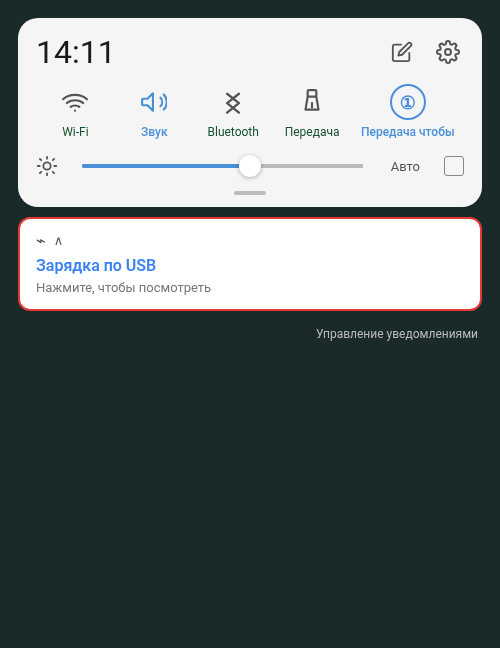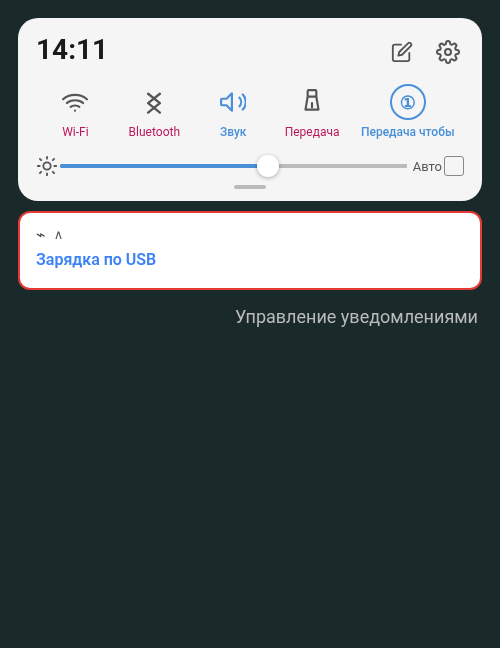--- a/index.html
+++ b/index.html
@@ -31,22 +31,22 @@
       align-items: flex-start;
       margin-bottom: 16px;
     }
 
     .qs-time {
       display: flex;
       flex-direction: column;
     }
 
     .qs-time-big {
-      font-size: 28px;
-      font-weight: 700;
+      font-size: 32px;
+      font-weight: 400;
       color: #1a1a1a;
       line-height: 1;
       text-align: right;
     }
 
     .qs-time-date {
       font-size: 14px;
       color: #444;
       margin-top: 2px;
     }
@@ -99,36 +99,36 @@
     }
 
     .qs-toggle-icon.active-circle {
       border: 2.5px solid #4a90d9;
       border-radius: 50%;
       color: #4a90d9;
     }
 
     .qs-toggle-label {
       font-size: 12px;
-      color: #be185d;
+      color: #14532d;
       text-align: center;
       line-height: 1.2;
     }
 
     .qs-toggle-label.active {
       color: #4a90d9;
       font-weight: 500;
     }
 
     
     .qs-brightness {
       display: flex;
       align-items: center;
-      gap: 2px;
-      margin-bottom: 8px;
+      gap: 24px;
+      margin-bottom: 14px;
     }
 
     .brightness-icon {
       font-size: 20px;
       color: #555;
       flex-shrink: 0;
     }
 
     .brightness-track {
       flex: 1;
@@ -214,21 +214,21 @@
 
     .notif-subtitle {
       font-size: 13px;
       color: #777;
     }
 
     
     .manage-notif {
       text-align: right;
       color: #bbb;
-      font-size: 18px;
+      font-size: 12px;
       padding-right: 4px;
       margin-top: 6px;
     }
 
     
     svg {
       display: block;
     }
   </style>
 </head>
@@ -263,38 +263,38 @@
           <path d="M1 6.5C6.5 1 17.5 1 23 6.5"></path>
           <path d="M4.5 10C8 6.5 16 6.5 19.5 10"></path>
           <path d="M8 13.5C9.8 11.8 14.2 11.8 16 13.5"></path>
           <circle cx="12" cy="17" r="1" fill="#555" stroke="none"></circle>
         </svg>
       </div>
       <span class="qs-toggle-label">Wi-Fi</span>
     </div>
 
     <div class="qs-toggle">
-      <div class="qs-toggle-icon">
-        <svg width="18" height="26" viewBox="0 0 14 22" fill="none" stroke="#555" stroke-width="2" stroke-linecap="round" stroke-linejoin="round">
-          <polyline points="2,4 12,12 2,20"></polyline>
-          <polyline points="12,4 2,12 12,20"></polyline>
-        </svg>
-      </div>
-      <span class="qs-toggle-label">Bluetooth</span>
-    </div>
-
-    <div class="qs-toggle">
       <div class="qs-toggle-icon active">
         <svg width="26" height="26" viewBox="0 0 24 24" fill="none" stroke="#4a90d9" stroke-width="2" stroke-linecap="round" stroke-linejoin="round">
           <path d="M18 8a6 6 0 0 1 0 8"></path>
           <path d="M21 5a10 10 0 0 1 0 14"></path>
           <path d="M6 9H2a1 1 0 0 0-1 1v4a1 1 0 0 0 1 1h4l5 5V4L6 9z"></path>
         </svg>
       </div>
       <span class="qs-toggle-label active">Звук</span>
+    </div>
+
+    <div class="qs-toggle">
+      <div class="qs-toggle-icon">
+        <svg width="18" height="26" viewBox="0 0 14 22" fill="none" stroke="#555" stroke-width="2" stroke-linecap="round" stroke-linejoin="round">
+          <polyline points="2,4 12,12 2,20"></polyline>
+          <polyline points="12,4 2,12 12,20"></polyline>
+        </svg>
+      </div>
+      <span class="qs-toggle-label">Bluetooth</span>
     </div>
 
     <div class="qs-toggle">
       <div class="qs-toggle-icon">
         <svg width="20" height="26" viewBox="0 0 16 24" fill="none" stroke="#555" stroke-width="2" stroke-linecap="round" stroke-linejoin="round">
           <rect x="4" y="1" width="8" height="6" rx="1"></rect>
           <path d="M4 7l-2 12h12L12 7"></path>
           <line x1="8" y1="13" x2="8" y2="17"></line>
         </svg>
       </div>
@@ -332,17 +332,18 @@
 
   <div class="qs-divider-handle"></div>
 </div>
 
 <div class="notif-card">
   <div class="notif-header">
     <span class="notif-usb-icon">⌁</span>
     <span class="notif-expand">∧</span>
   </div>
   <div class="notif-title">Зарядка по USB</div>
+  <div class="notif-subtitle">Нажмите, чтобы посмотреть</div>
 </div>
 
 <div class="manage-notif" style="width:100%;">
   <span>Управление уведомлениями</span>
 </div>
 
 </body></html>

